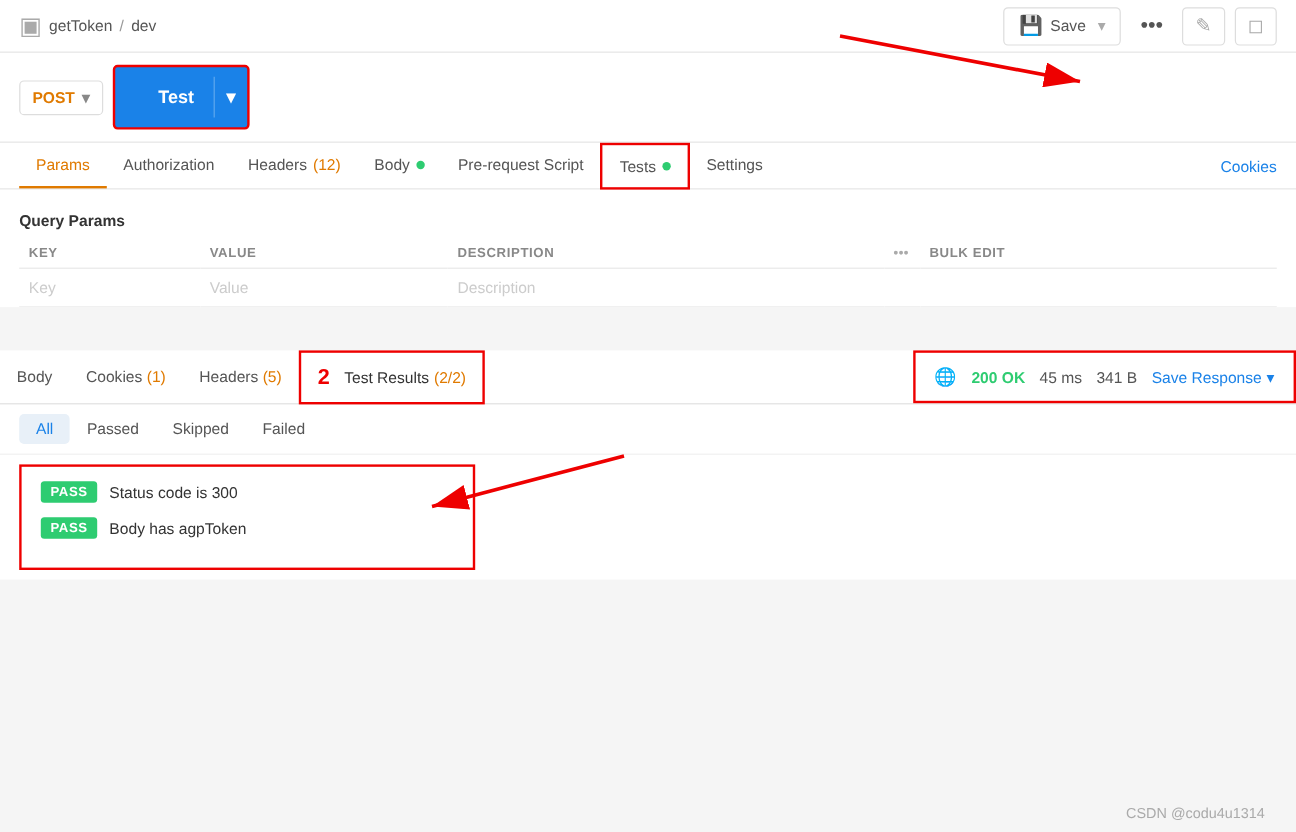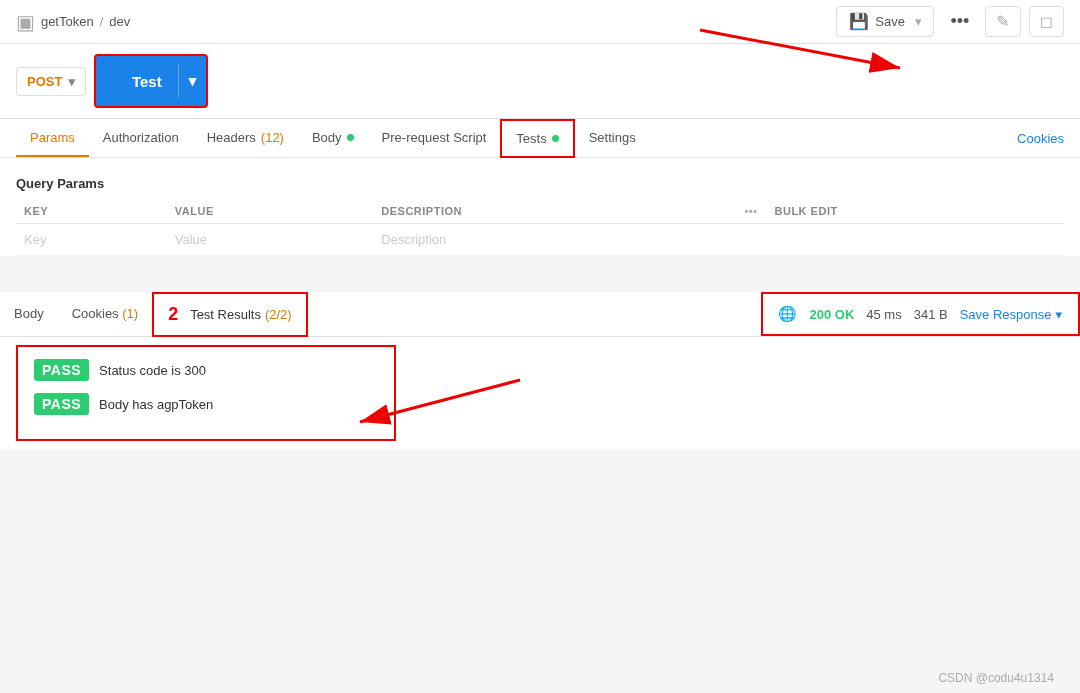--- a/index.html
+++ b/index.html
@@ -177,21 +177,21 @@
     .test-results-list { padding: 12px 16px; }
     .test-item {
       display: flex;
       align-items: center;
       gap: 10px;
       margin-bottom: 12px;
     }
     .pass-badge {
       background: #2ecc71;
       color: #fff;
-      font-size: 14px;
+      font-size: 11px;
       font-weight: 700;
       padding: 3px 8px;
       border-radius: 3px;
       letter-spacing: 0.5px;
     }
     .test-item-text { font-size: 13px; color: #333; }
 
     .wrapper {
       background: #f5f5f5;
       min-height: 693px;
@@ -330,39 +330,49 @@
     
     <div class="bottom-combined-bar">
       <div class="bottom-tabs-section">
         <div class="bottom-tab">
           <span>Body</span>
         </div>
         <div class="bottom-tab">
           <span>Cookies</span>
           <span class="count" style="color:#e07a00;">(1)</span>
         </div>
+        <div class="bottom-tab">
+          <span>Headers</span>
+          <span class="count" style="color:#e07a00;">(5)</span>
+        </div>
         <div class="bottom-tab active highlighted" style="border:2px solid #e00; margin-bottom:-1px; display:flex; align-items:center; gap:4px;">
           <span class="annotation-2">2</span>
           <span>Test Results</span>
           <span class="count" style="color:#e07a00;">(2/2)</span>
         </div>
       </div>
       <div class="right-status-section">
         <span class="globe-icon">🌐</span>
         <span class="status-ok">200 OK</span>
         <span class="status-meta">45 ms</span>
         <span class="status-meta">341 B</span>
         <div class="btn-save-response">
           <span>Save Response</span>
           <span>▾</span>
         </div>
       </div>
     </div>
 
     
+    <div class="filter-tabs">
+      <div class="filter-tab active">All</div>
+      <div class="filter-tab">Passed</div>
+      <div class="filter-tab">Skipped</div>
+      <div class="filter-tab">Failed</div>
+    </div>
 
     
     <div style="border: 2px solid #e00; margin: 8px 16px; display:inline-block; width: calc(100% - 700px); min-width: 260px;">
       <div class="test-results-list">
         <div class="test-item">
           <span class="pass-badge">PASS</span>
           <span class="test-item-text">Status code is 300</span>
         </div>
         <div class="test-item">
           <span class="pass-badge">PASS</span>

